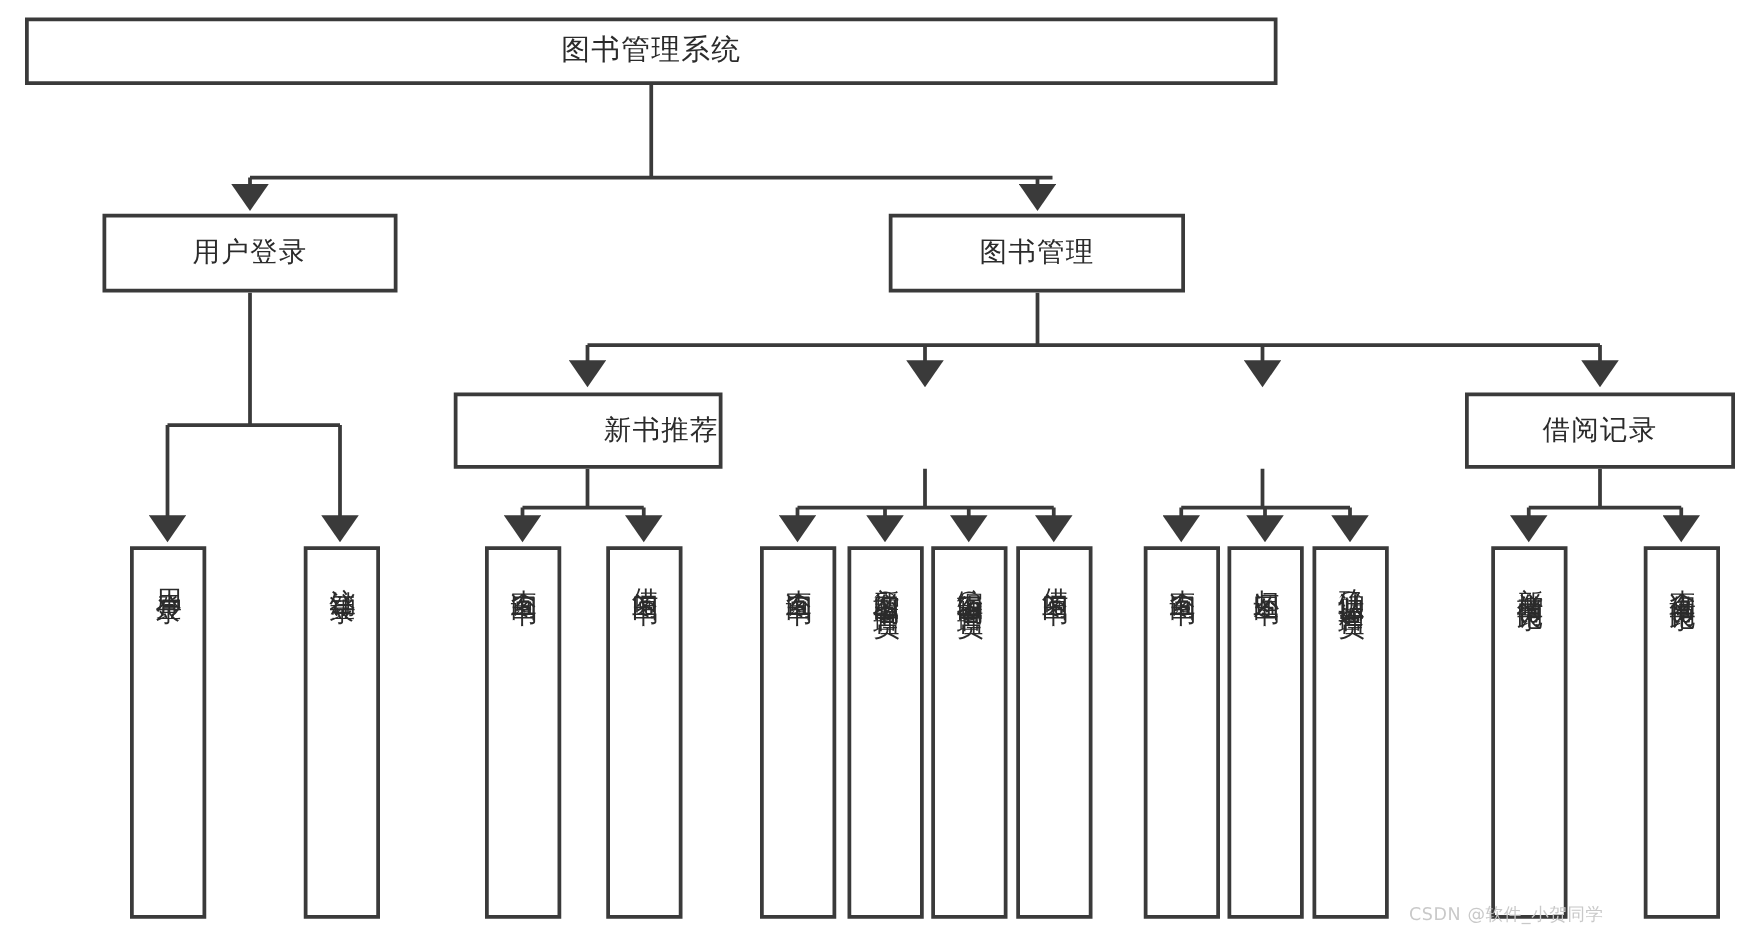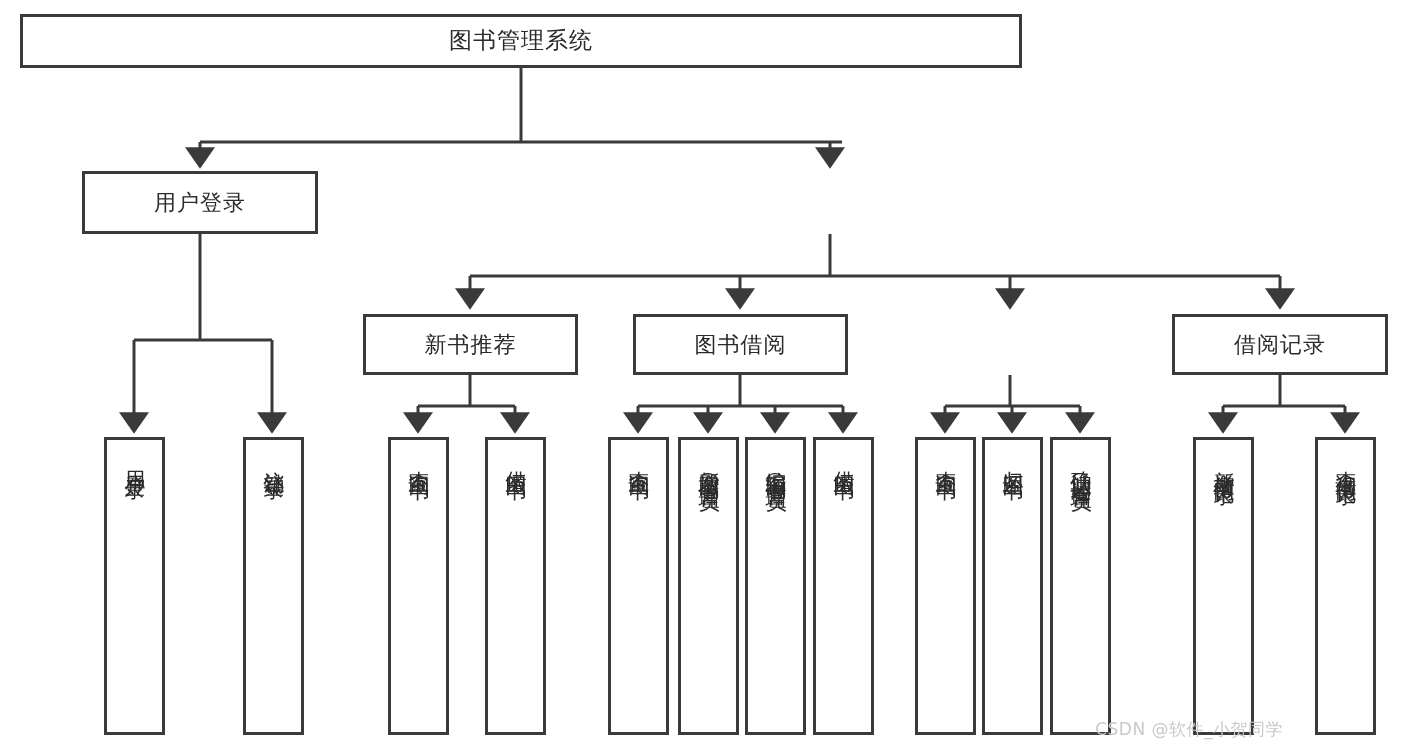--- a/index.html
+++ b/index.html
@@ -60,21 +60,21 @@
     writing-mode: vertical-rl;
     text-orientation: upright;
     font-size: 21px;
     letter-spacing: 3px;
     line-height: 1;
   }
   .watermark {
     position: absolute;
     right: 8px;
     bottom: 6px;
-    font-size: 17px;
+    font-size: 14px;
     color: #c9c9c9;
     letter-spacing: 0.5px;
     user-select: none;
   }
 </style>
 </head>
 <body>
 
 <div id="diagram-root">
 
@@ -128,26 +128,26 @@
     </g>
   </svg>
 
   <div class="node root horiz" style="left:20px; top:14px; width:1002px; height:54px;">
     <span class="label">图书管理系统</span>
   </div>
 
   <div class="node horiz" style="left:82px; top:171px; width:236px; height:63px;">
     <span class="label">用户登录</span>
   </div>
+  <div class="node horiz" style="left:711px; top:171px; width:237px; height:63px;">
+    <span class="label">图书管理</span>
+  </div>
 
-  <div class="node horiz" style="left:363px; top:314px; width:215px; height:61px;">
+  <div class="node horiz" style="left:363px; top:314px; width:215px; height:61px;justify-content:flex-end;">
     <span class="label">新书推荐</span>
-  </div>
-  <div class="node horiz" style="left:633px; top:314px; width:215px; height:61px;">
-    <span class="label">图书借阅</span>
   </div>
   <div class="node horiz" style="left:1172px; top:314px; width:216px; height:61px;align-items:center;">
     <span class="label">借阅记录</span>
   </div>
 
   <div class="node vert" style="left:104px; top:437px; width:61px; height:298px;">
     <span class="label">用户登录</span>
   </div>
   <div class="node vert" style="left:243px; top:437px; width:61px; height:298px;">
     <span class="label">注销登录</span>

